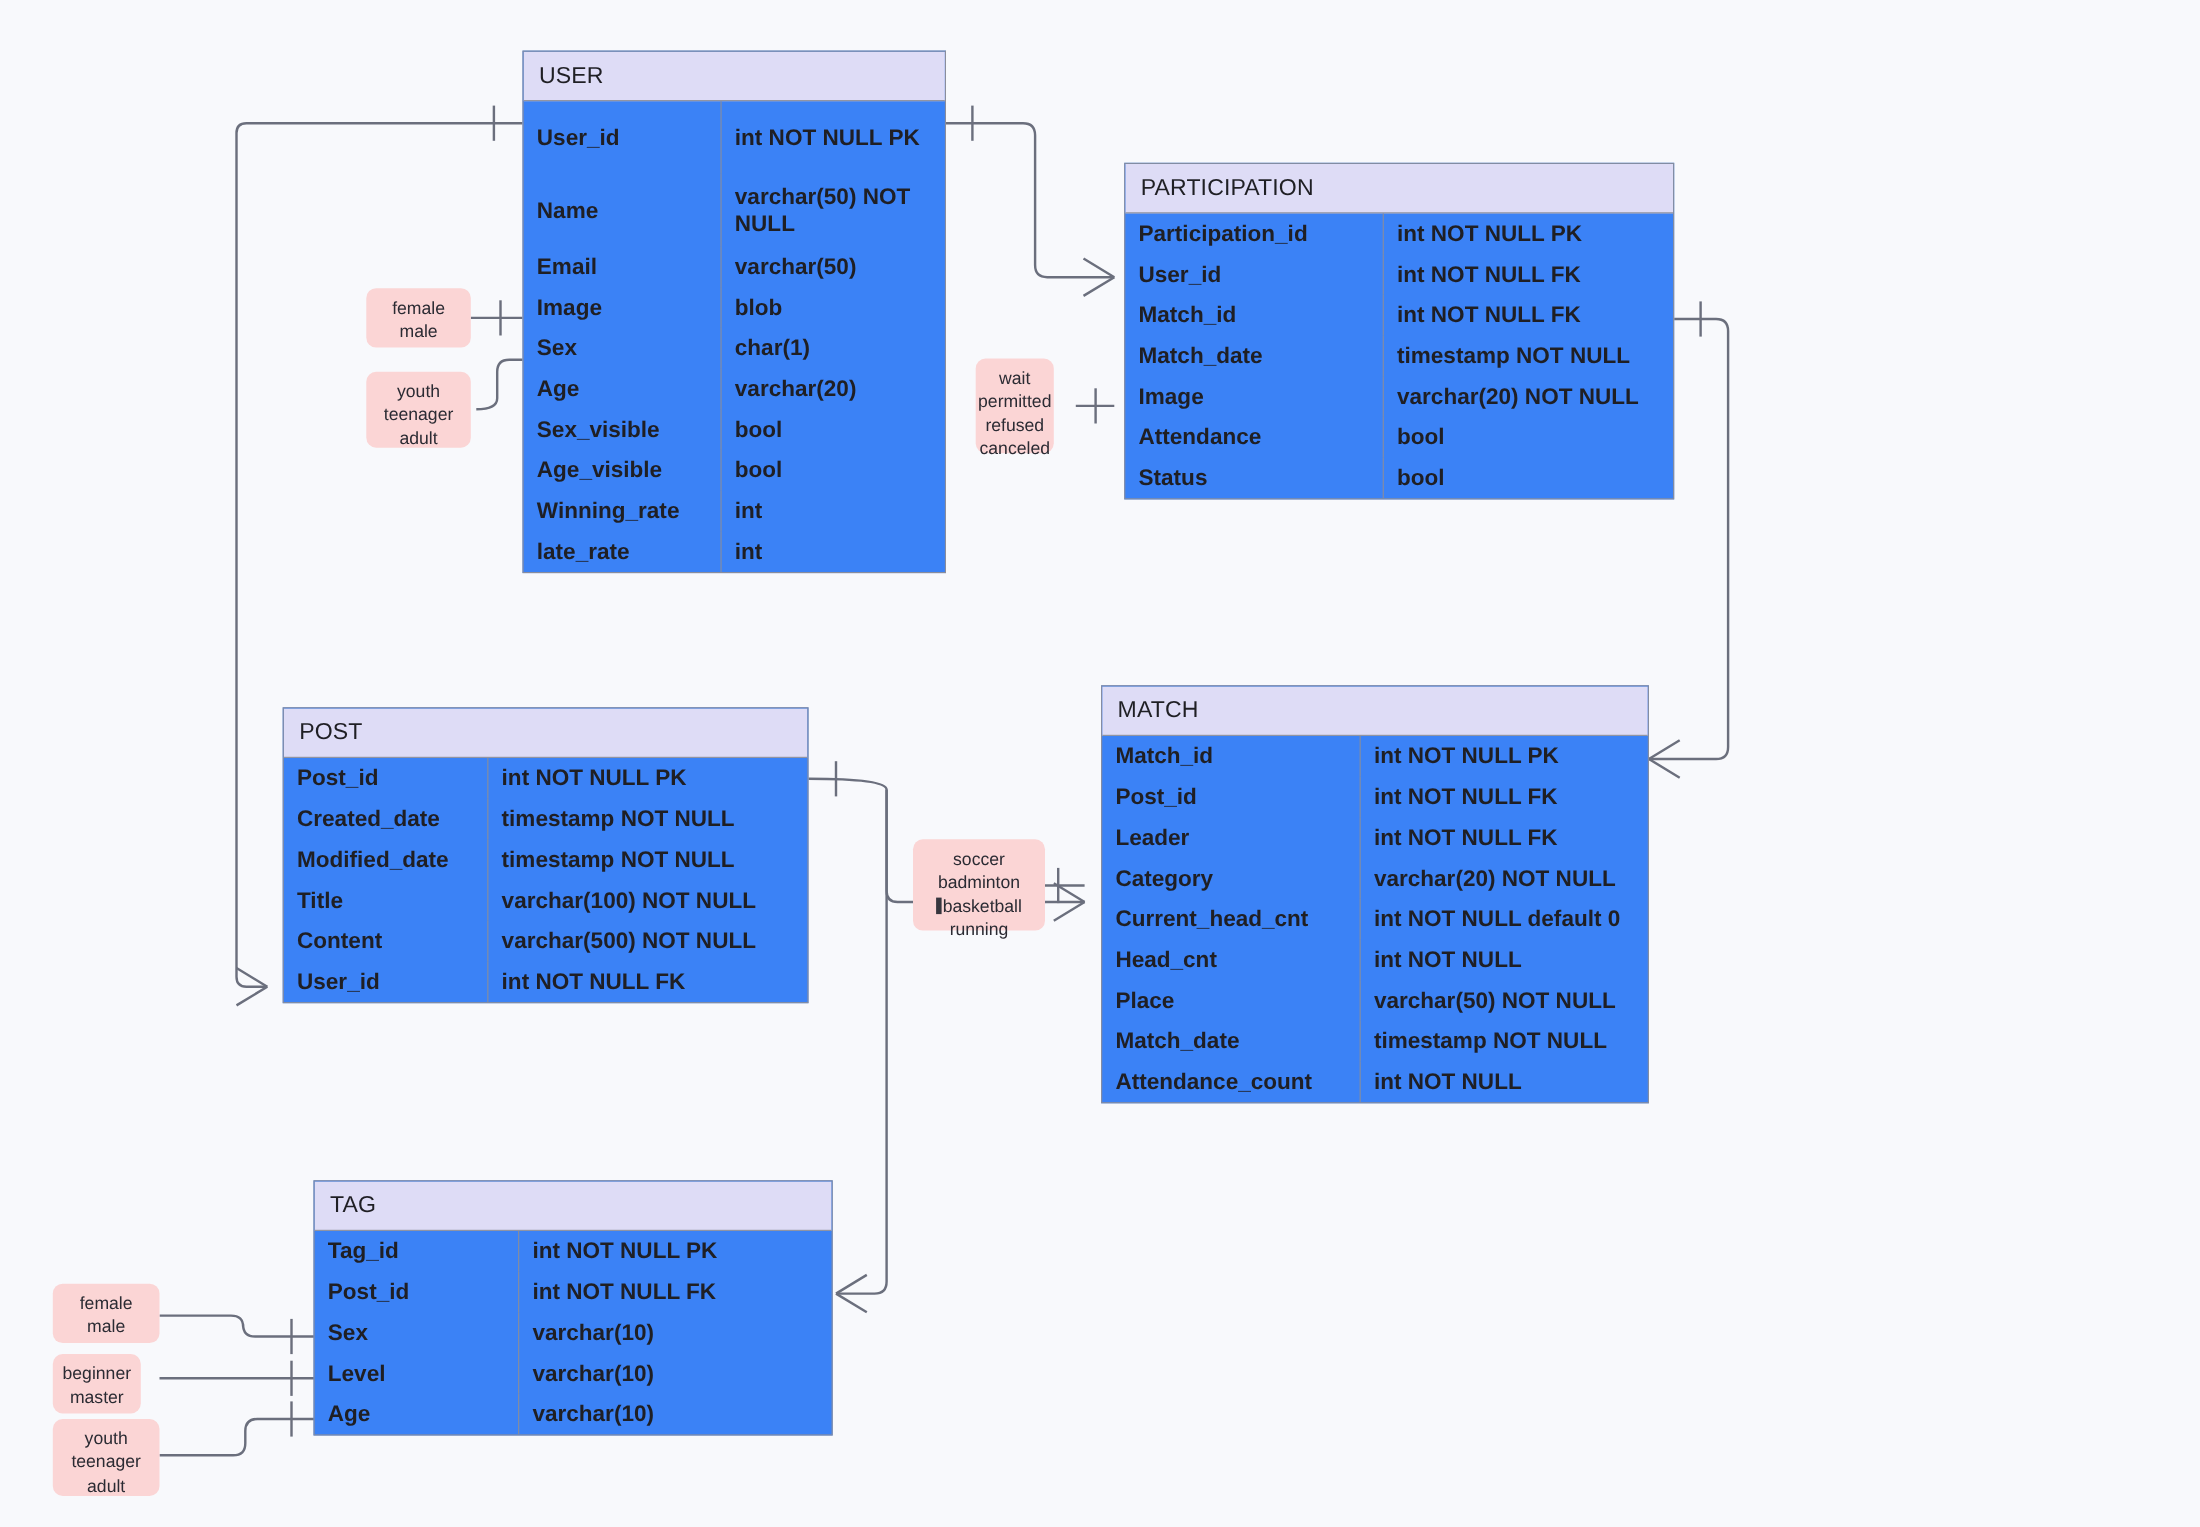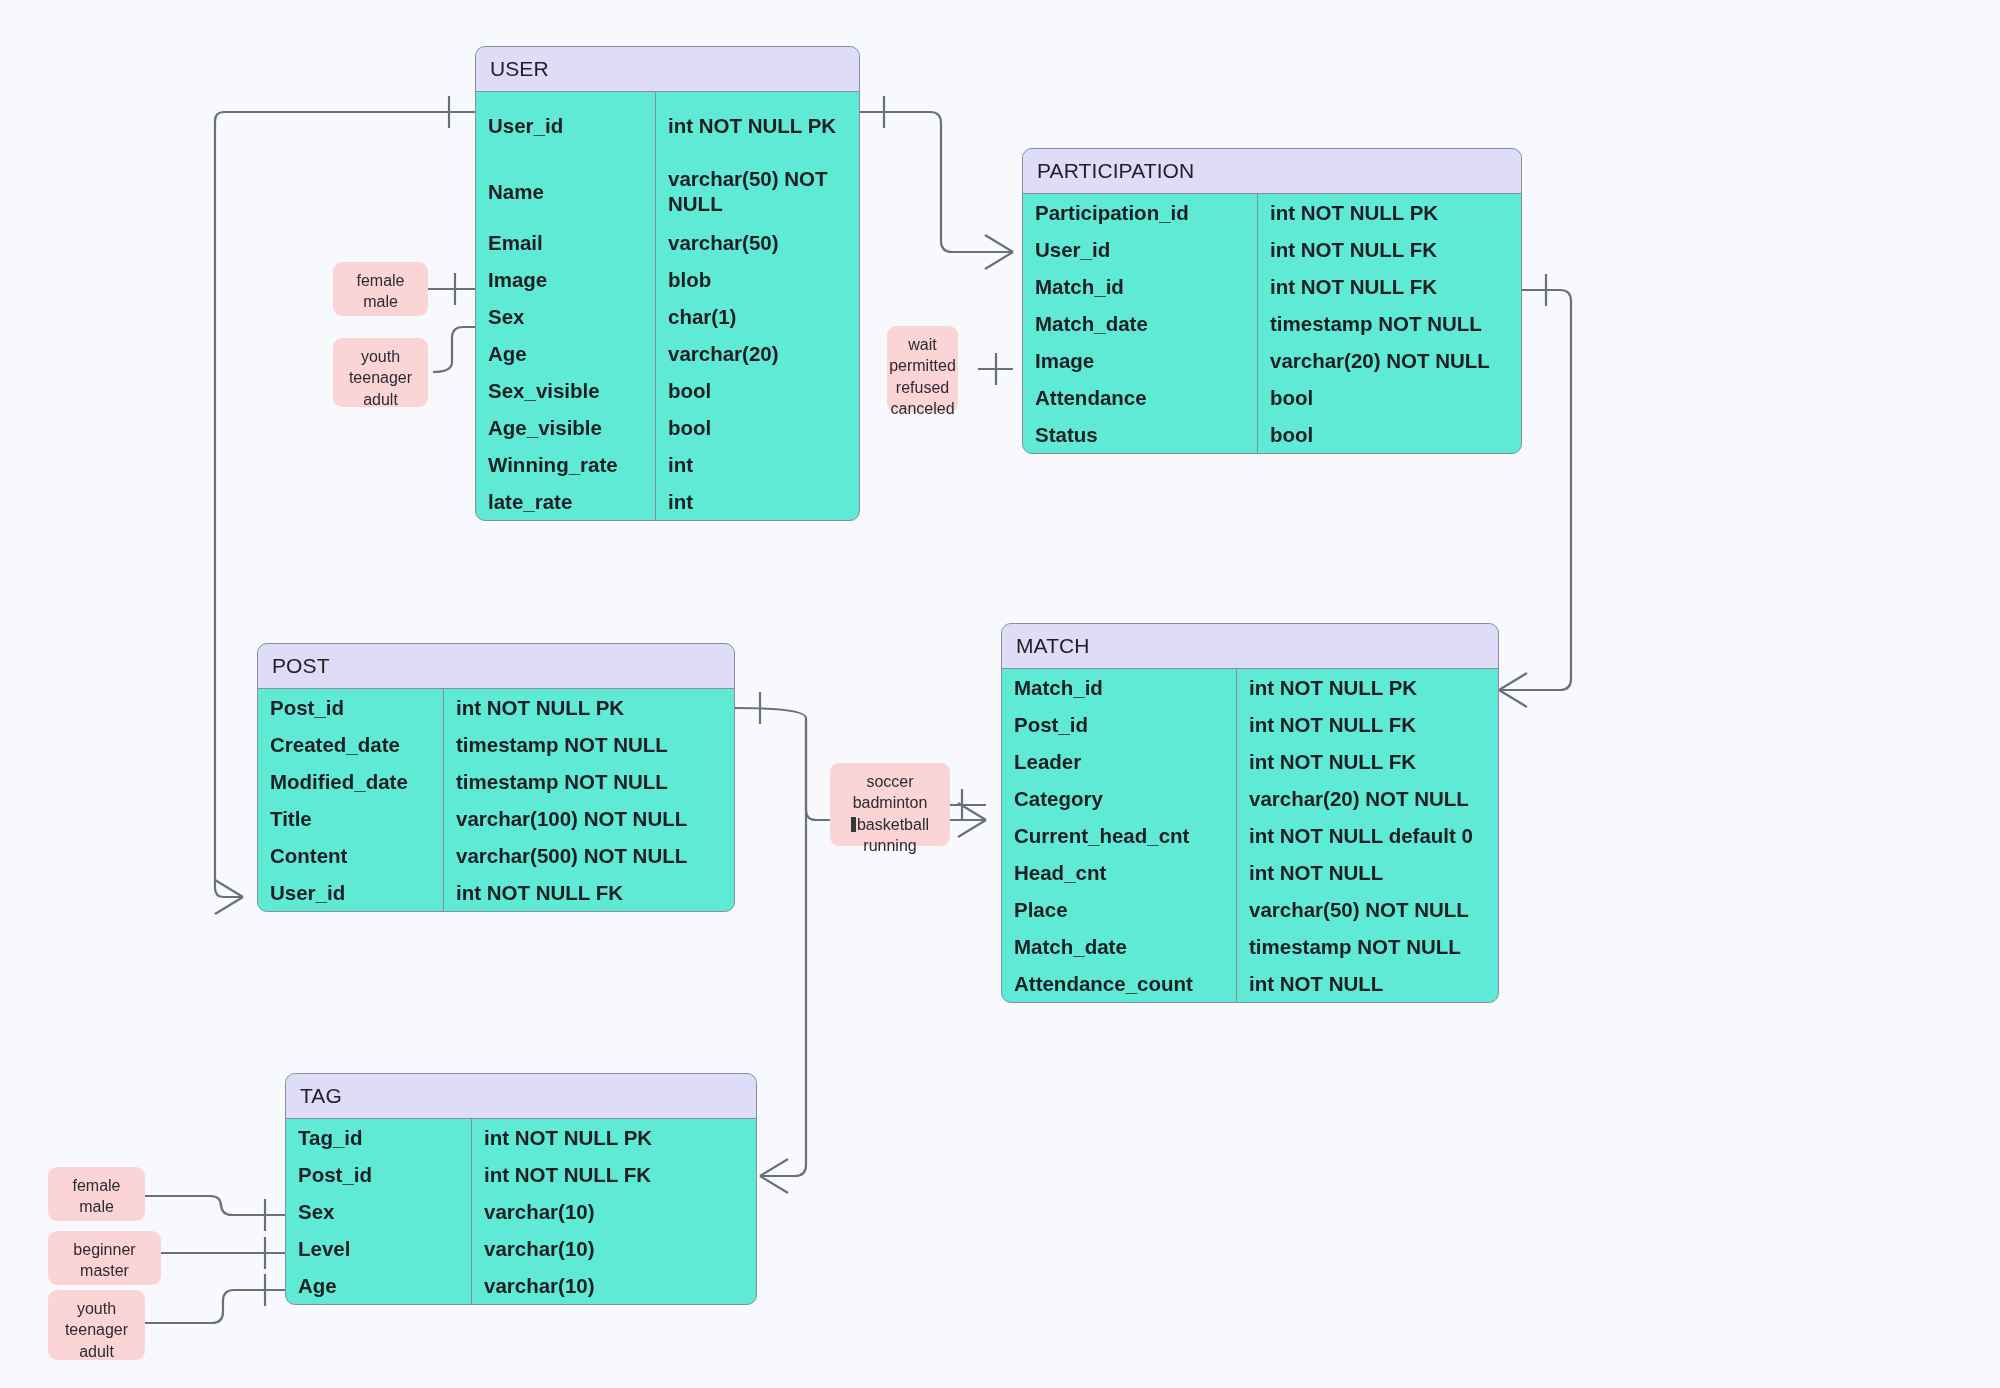--- a/index.html
+++ b/index.html
@@ -29,22 +29,22 @@
     stroke: #6b6f7d;
     stroke-width: 2.2;
     stroke-linecap: butt;
     stroke-linejoin: round;
   }
   
   .entity {
     position: absolute;
     box-sizing: border-box;
     border: 1.6px solid #8a8d9b;
-    border-radius: 10px;
-    background: #5eead4;
+    border-radius: 0;
+    background: #3b82f6;
     overflow: hidden;
   }
   .entity .ehead {
     background: #dedcf6;
     border-bottom: 1.6px solid #8a8d9b;
     font-size: 21px;
     padding: 10px 0 10px 14px;
     line-height: 1.15;
     letter-spacing: .1px;
   }
@@ -365,21 +365,21 @@
     </div>
   </div>
 
   <div class="note" style="left:48px; top:1167px; width:97px; height:54px;">
     <div>
       <span class="ln">female</span>
       <span class="ln">male</span>
     </div>
   </div>
 
-  <div class="note" style="left:48px; top:1231px; width:113px; height:54px;">
+  <div class="note" style="left:48px; top:1231px; width:80px; height:54px;">
     <div>
       <span class="ln">beginner</span>
       <span class="ln">master</span>
     </div>
   </div>
 
   <div class="note" style="left:48px; top:1290px; width:97px; height:70px;">
     <div>
       <span class="ln">youth</span>
       <span class="ln">teenager</span>

